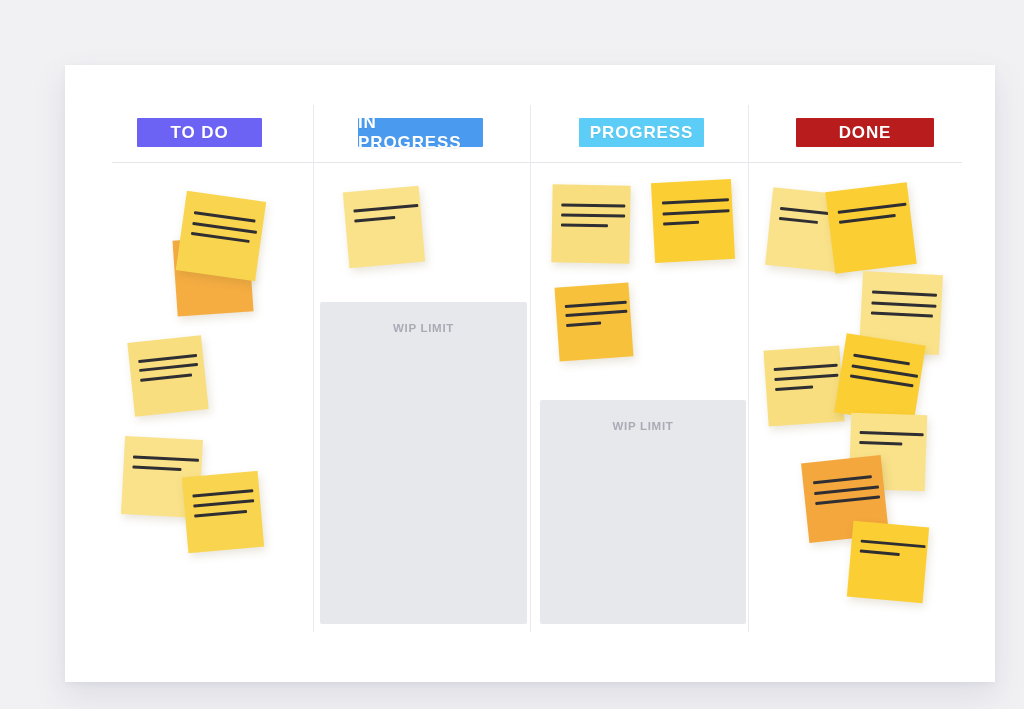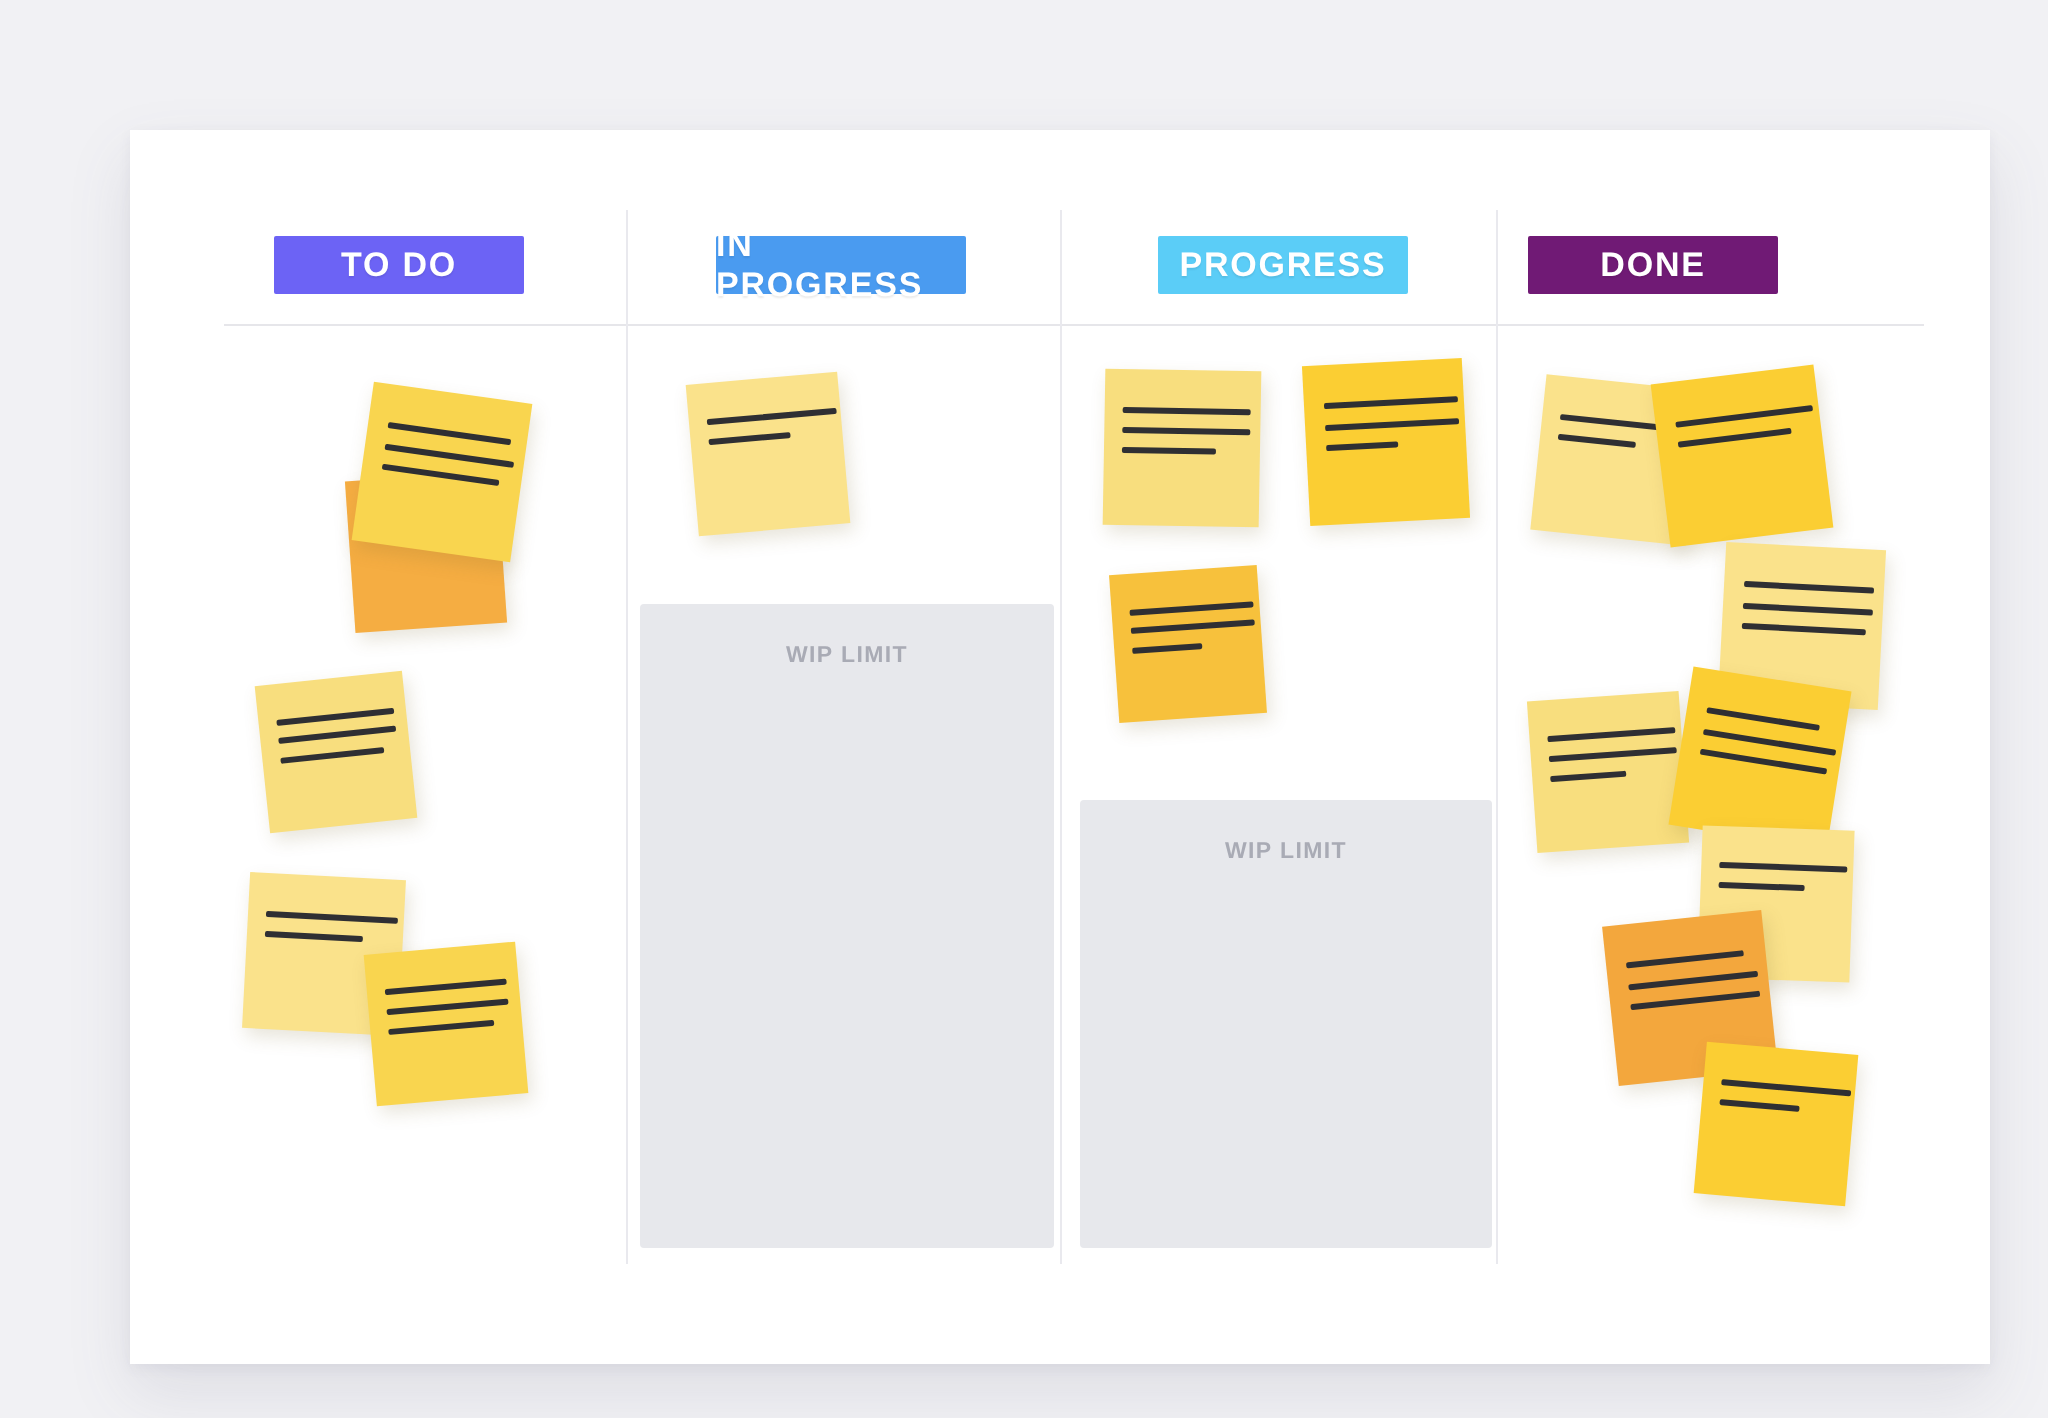--- a/index.html
+++ b/index.html
@@ -72,21 +72,21 @@
   <div id="headers">
       <div class="col-head" style="left: 72px; width: 125px; background: rgb(108, 99, 245);">
         <span>TO DO</span>
       </div>
       <div class="col-head" style="left: 293px; width: 125px; background: rgb(74, 155, 240);">
         <span>IN PROGRESS</span>
       </div>
       <div class="col-head" style="left: 514px; width: 125px; background: rgb(91, 205, 247);">
         <span>PROGRESS</span>
       </div>
-      <div class="col-head" style="left: 699px; width: 125px; background: #701a75;">
+      <div class="col-head" style="left: 731px; width: 138px; background: #b91c1c;">
         <span>DONE</span>
       </div>
     </div>
   <div id="wips">
       <div class="wip" style="left: 255px; top: 237px; width: 207px; height: 322px; background: rgb(231, 232, 236);">
         <div class="wip-label" style="color: rgb(169, 171, 181);">WIP LIMIT</div>
       </div>
       <div class="wip" style="left: 475px; top: 335px; width: 206px; height: 224px; background: rgb(231, 232, 236);">
         <div class="wip-label" style="color: rgb(169, 171, 181);">WIP LIMIT</div>
       </div>

